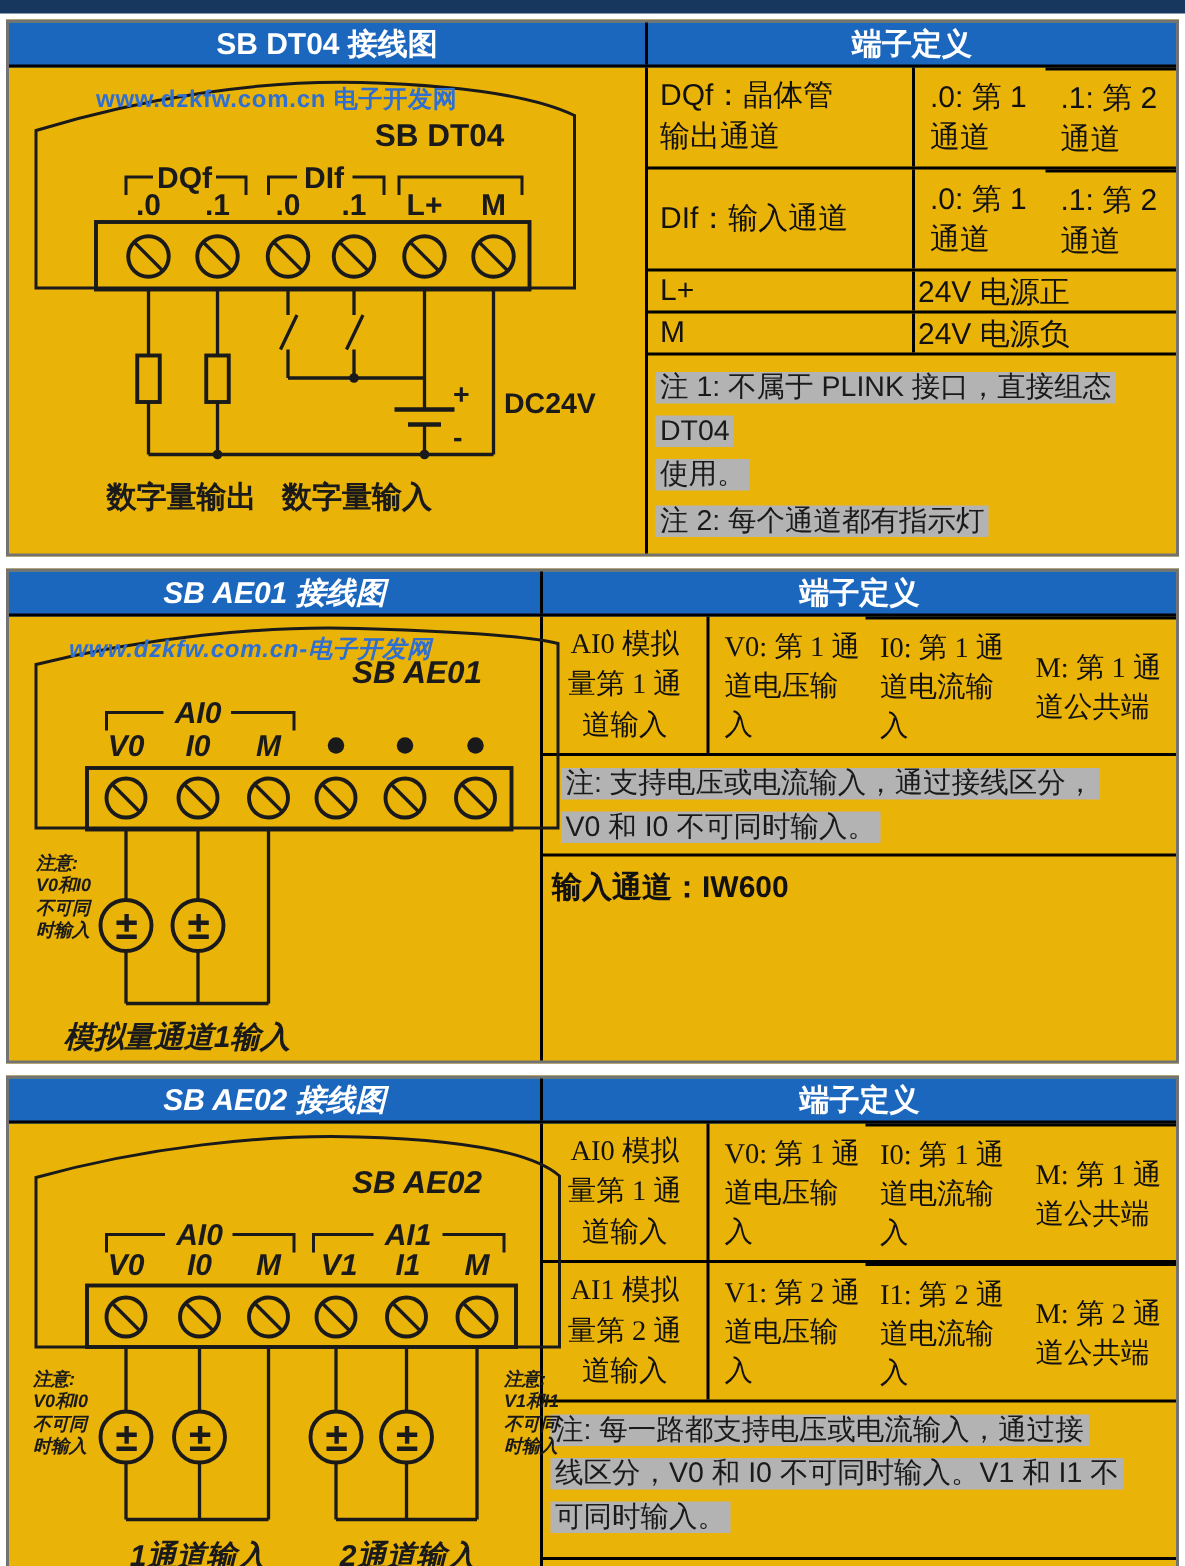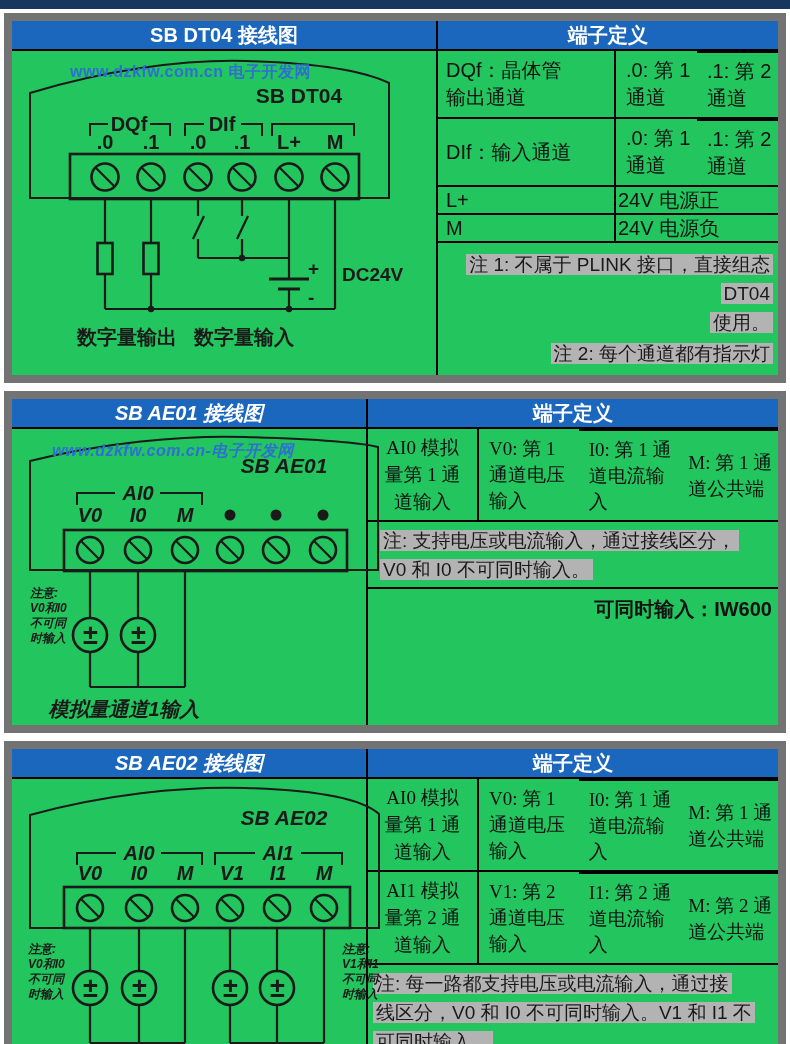--- a/index.html
+++ b/index.html
@@ -5,22 +5,22 @@
   * { box-sizing: border-box; margin: 0; padding: 0; }
   html,body { background:#fff; }
   body {
     width: 790px;
     font-family: "Liberation Sans", "DejaVu Sans", sans-serif;
     color: #111;
   }
   .topbar { height: 9px; background:#17375e; }
   .section {
     margin: 4px 4px 8px 4px;
-    border: 8px solid #737373;
-    background: #22c55e;
+    border: 2px solid #737373;
+    background: #eab308;
   }
   .sec-header {
     display: flex;
     background: #1c67be;
     color: #fff;
     font-weight: bold;
     font-size: 20px;
     height: 30px;
     border-bottom: 2px solid #000;
   }
@@ -69,21 +69,21 @@
     box-decoration-break: clone;
   }
   .notezone2 { padding: 4px 5px; border-bottom: 2px solid #000; }
   .nz66 { height: 67px; padding-left: 12px; }
   .nz90 { height: 105px; }
   .regrow {
     padding: 7px 6px;
     font-size: 20px;
     font-weight: bold;
   }
-  .grow { flex:1;text-align:right; }
+  .grow { flex:1; }
 
   
   svg { display:block; }
   .ol { fill:none; stroke:#1a1a1a; stroke-width:2; }
   .thick { stroke-width:2.6; }
   .wire { fill:none; stroke:#1a1a1a; stroke-width:2.2; }
   .plate { stroke:#1a1a1a; stroke-width:3; }
   .dot { fill:#1a1a1a; }
   svg text { fill:#1a1a1a; }
   .wm { fill:#2f6fd2; font-size:16px; font-weight:bold; letter-spacing:0.5px; }
@@ -267,21 +267,21 @@
         <div class="defs">
           <div class="defrow">V0: 第 1 通道电压输入</div>
           <div class="defrow">I0: 第 1 通道电流输入</div>
           <div class="defrow">M: 第 1 通道公共端</div>
         </div>
       </div>
       <div class="notezone2 nz66">
         <span class="hl">注: 支持电压或电流输入，通过接线区分，
 V0 和 I0 不可同时输入。</span>
       </div>
-      <div class="regrow grow">可同时输入：IW600</div>
+      <div class="regrow grow">输入通道：IW600</div>
     </div>
   </div>
 </div>
 
 <div class="section">
   <div class="sec-header">
     <div class="hcell w397">SB AE02 接线图</div>
     <div class="hcell hright">端子定义</div>
   </div>
   <div class="sec-body">

